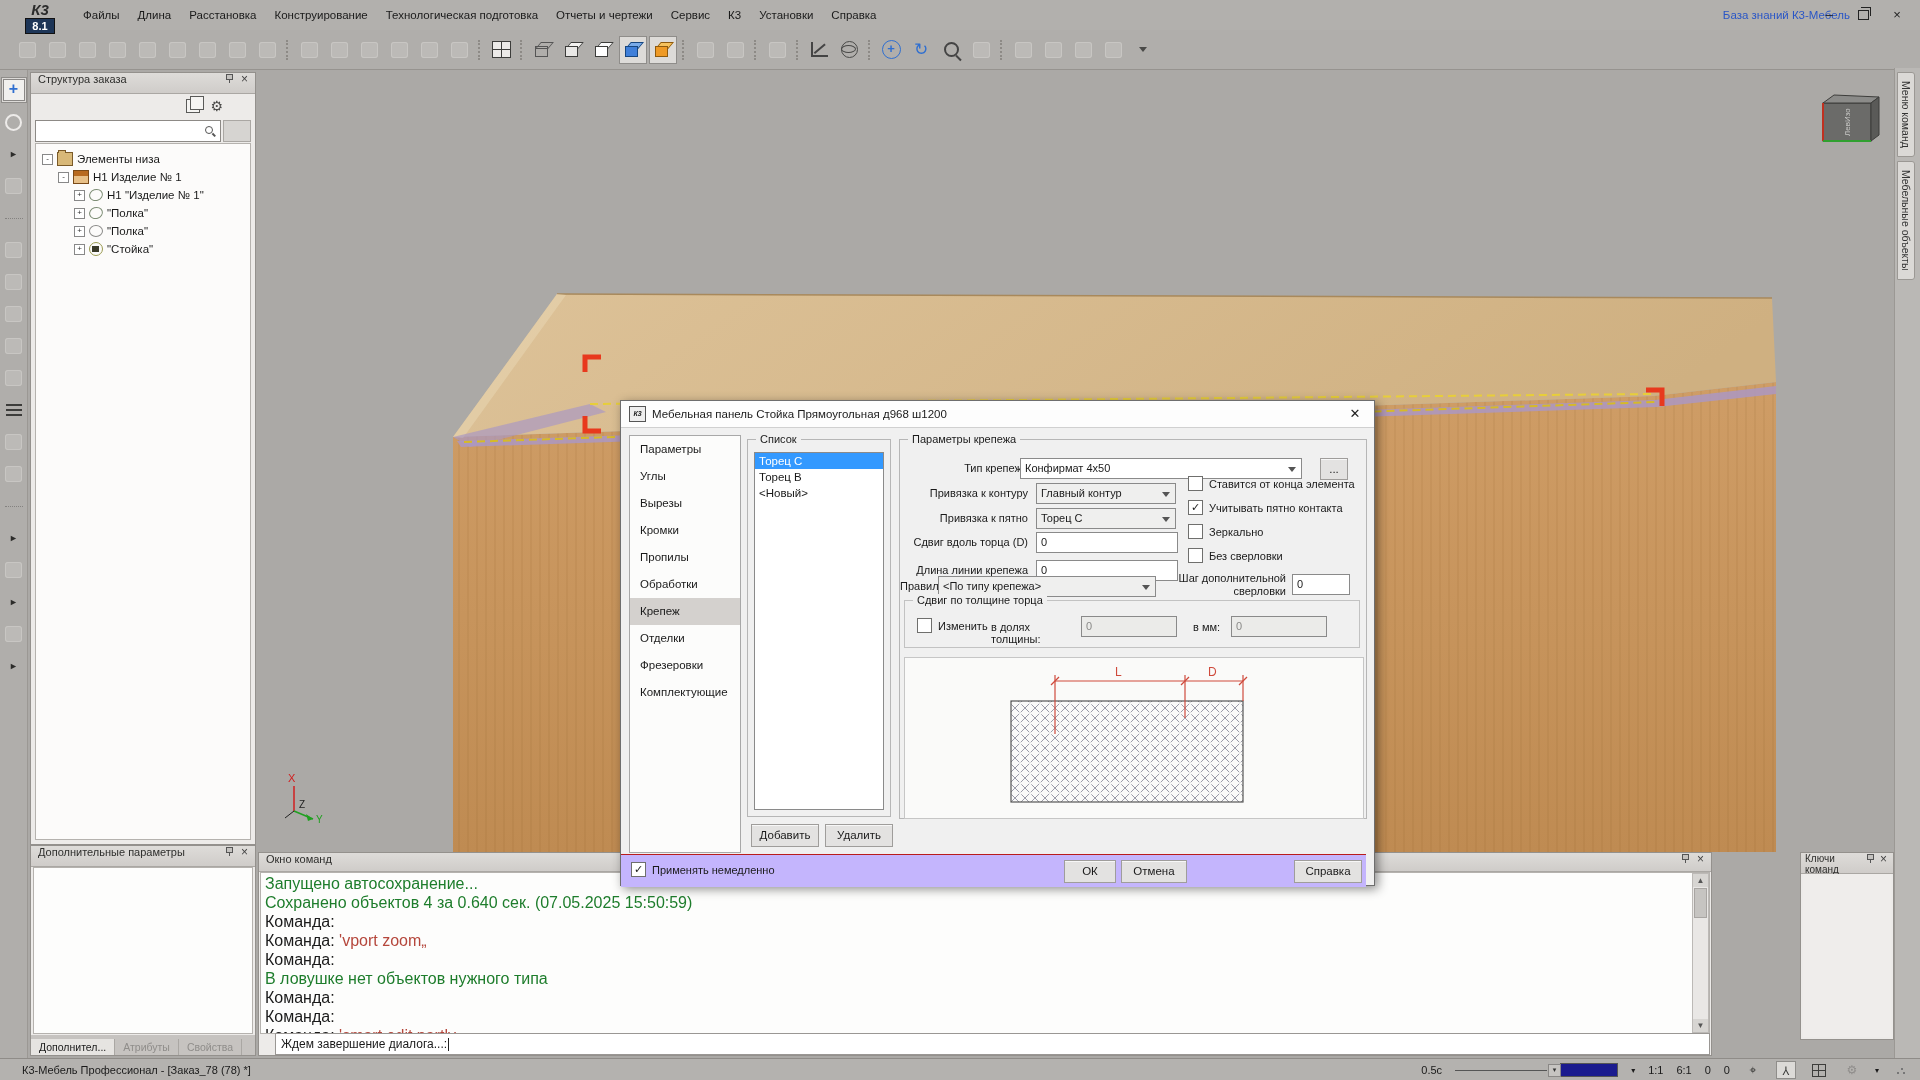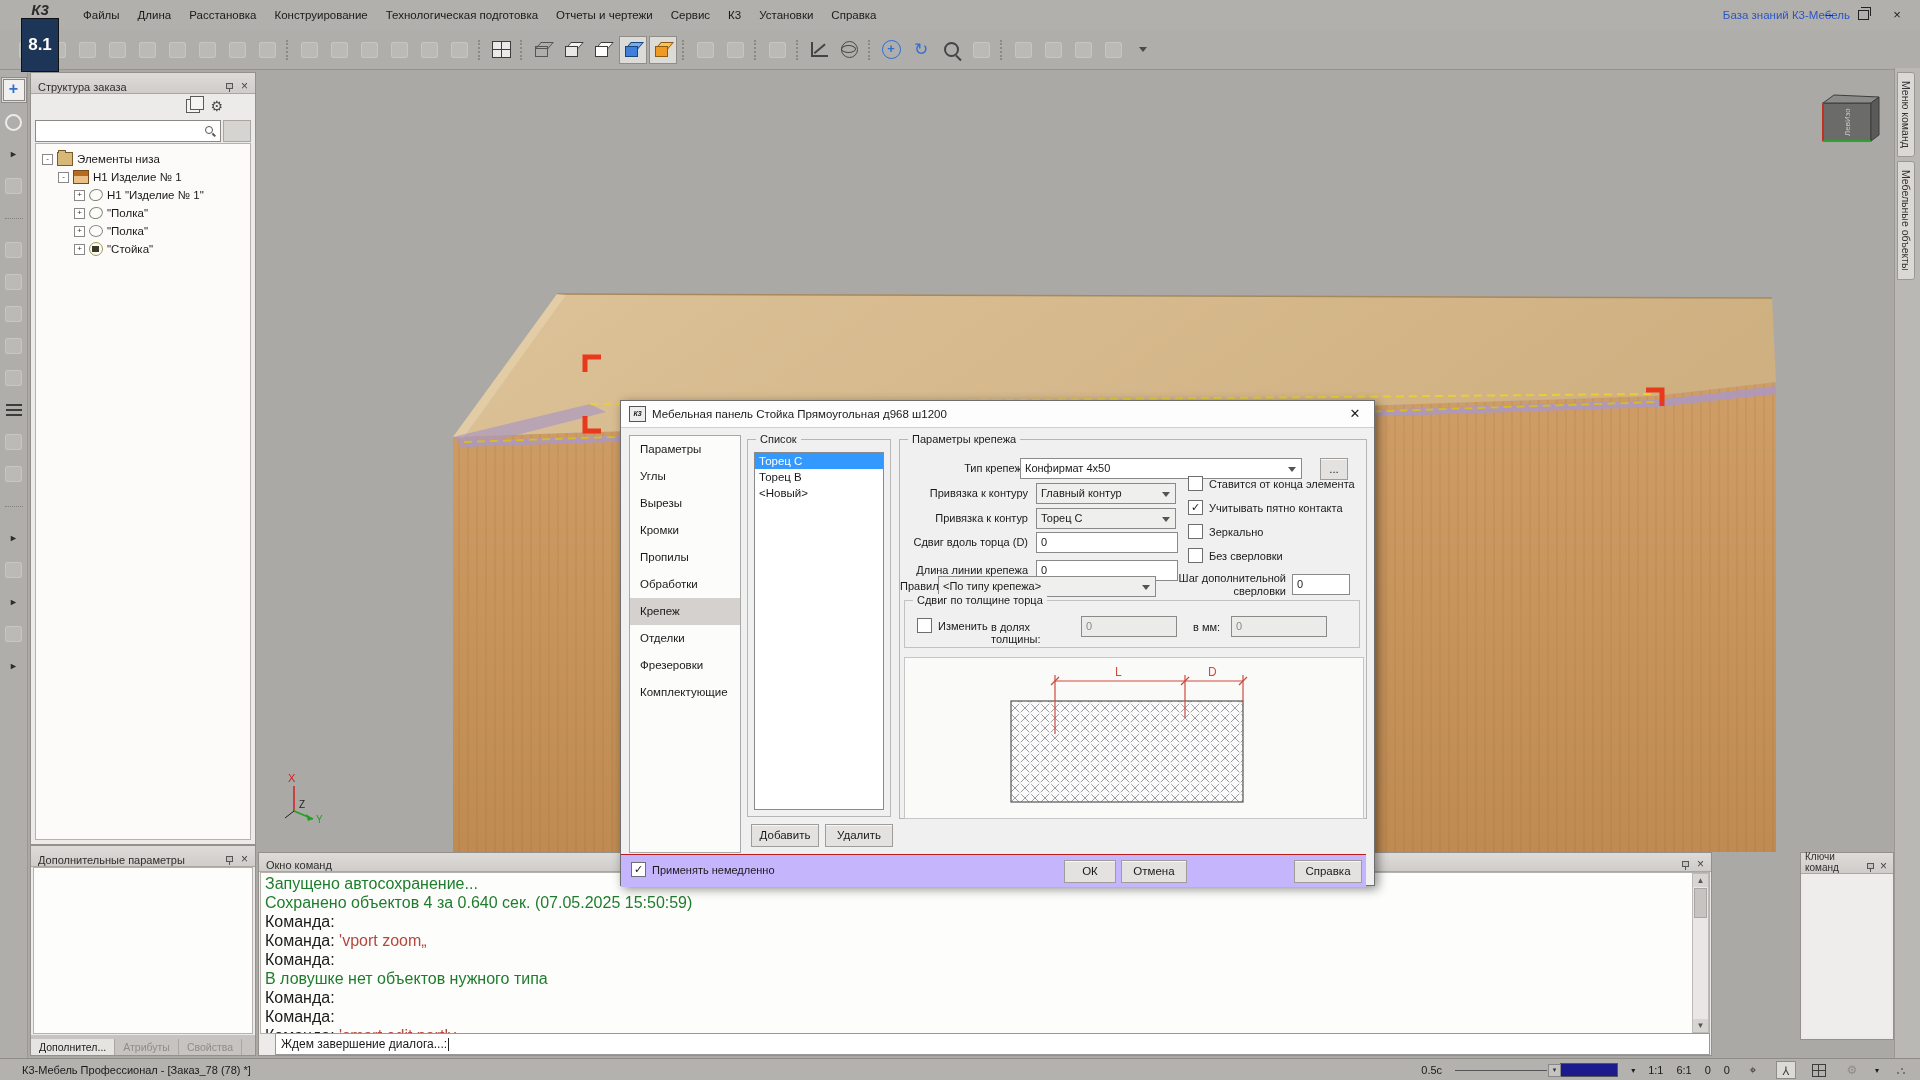--- a/index.html
+++ b/index.html
@@ -4,21 +4,21 @@
 <style>
   html,body{margin:0;padding:0}
   body{width:1920px;height:1080px;position:relative;overflow:hidden;
        background:#aba9a6;font-family:"Liberation Sans",sans-serif;color:#1a1a1a;
        -webkit-font-smoothing:antialiased}
   
   #menubar{position:absolute;left:0;top:0;width:1920px;height:30px;background:#b2b0ad;
            display:flex;align-items:center;border-bottom:1px solid #a39f9c}
   #logo{position:absolute;left:20px;top:2px;width:40px;height:46px;z-index:30;display:flex;flex-direction:column;align-items:center}
   #logo .k3{font-size:15px;font-weight:bold;font-style:italic;color:#2b2b2b;line-height:16px}
-  #logo .badge{background:#1d3557;color:#fff;font-size:17px;font-weight:bold;padding:16px 6px;border:1px solid #111}
+  #logo .badge{background:#1d3557;color:#fff;font-size:11px;font-weight:bold;padding:1px 6px;border:1px solid #111}
   #menus{display:flex;margin-left:74px}
   .menu-item{font-size:11.5px;padding:4px 9px;cursor:default;white-space:nowrap}
   #kb{margin-left:auto;font-size:11.5px;color:#2a56c6;margin-right:70px;text-decoration:none}
   #winbtns{position:absolute;right:6px;top:0;display:flex;height:30px;align-items:center}
   .wb{width:34px;text-align:center;font-size:13px;color:#222;line-height:30px}
   .restore-glyph{display:inline-block;width:9px;height:8px;border:1px solid #222;position:relative;top:1px}
   .restore-glyph::before{content:"";position:absolute;left:2px;top:-4px;width:9px;height:8px;border:1px solid #222;border-bottom:none;border-left:none}
   
   #toolbar{position:absolute;left:0;top:30px;width:1920px;height:40px;background:#b0aeab;
            border-bottom:1px solid #96938f;display:flex;align-items:center;padding-left:12px;box-sizing:border-box}
@@ -53,21 +53,21 @@
           display:flex;flex-direction:column;align-items:center;padding-top:4px;box-sizing:border-box}
   #lefttb .tbi{margin:3px 0;width:24px;height:24px}
   .t-crosshair .icv{width:20px;height:20px;background:#f1f0ee;border:1px solid #8a8886;color:#2f6fd0;
       font-weight:bold;font-size:16px;line-height:18px;text-align:center}
   .t-circle .icv{width:13px;height:13px;border:2px solid #edebe9;border-radius:50%}
   .t-play .icv{color:#2c2c2a;font-size:9px}
   .t-layers .icv{width:16px;height:13px;background:repeating-linear-gradient(#3c3c3a 0 2px,transparent 2px 5px)}
   .t-hsep{height:6px}.t-hsep .icv{width:18px;border-top:1px dotted #848280}
   
   .panel{position:absolute;background:#edebe9;border:1px solid #94918d;box-sizing:border-box}
-  .ptitle{height:20px;background:linear-gradient(#dedcd9,#cfccc9);display:flex;align-items:flex-end;
+  .ptitle{height:20px;background:linear-gradient(#dedcd9,#cfccc9);display:flex;align-items:flex-start;
           font-size:11px;color:#2e2e2c;padding:0 4px 0 7px;border-bottom:1px solid #aaa7a3}
   .ptitle .sp{flex:1}
   .pin{width:11px;height:11px;position:relative;margin:0 3px}
   .pin::before{content:"";position:absolute;left:2px;top:1px;width:5px;height:4px;border:1px solid #555;background:#c5c3c0}
   .pin::after{content:"";position:absolute;left:5px;top:6px;width:1px;height:4px;background:#555}
   .pclose{font-size:12px;color:#444;width:13px;text-align:center;line-height:13px}
   
   #structure{left:30px;top:72px;width:226px;height:773px}
   #structure .ptools{height:24px;display:flex;align-items:center;justify-content:flex-end;padding-right:32px;gap:10px}
   .tool-ic{font-size:14px;color:#4a4a48}
@@ -568,21 +568,21 @@
   <div id="grp-par" class="grp">
     <span class="glabel">Параметры крепежа</span>
 
     <span class="flabel" style="top:22px">Тип крепежа</span>
     <div class="combo" style="left:120px;top:18px;width:262px">Конфирмат 4x50</div>
     <div class="btn" style="left:420px;top:18px;width:26px;height:20px">...</div>
 
     <span class="flabel" style="top:47px">Привязка к контуру</span>
     <div class="combo gray" style="left:136px;top:43px;width:120px">Главный контур</div>
 
-    <span class="flabel" style="top:72px">Привязка к контур</span>
+    <span class="flabel" style="top:72px">Привязка к пятно</span>
     <div class="combo gray" style="left:136px;top:68px;width:120px">Торец С</div>
 
     <span class="flabel" style="top:96px">Сдвиг вдоль торца (D)</span>
     <div class="field" style="left:136px;top:92px;width:136px">0</div>
 
     <span class="flabel" style="top:124px">Длина линии крепежа (L)</span>
     <div class="field" style="left:136px;top:120px;width:136px">0</div>
 
     <span class="f2label" style="left:0;top:140px;width:32px">Правило:</span>
     <div class="combo gray" style="left:38px;top:136px;width:198px">&lt;По типу крепежа&gt;</div>

